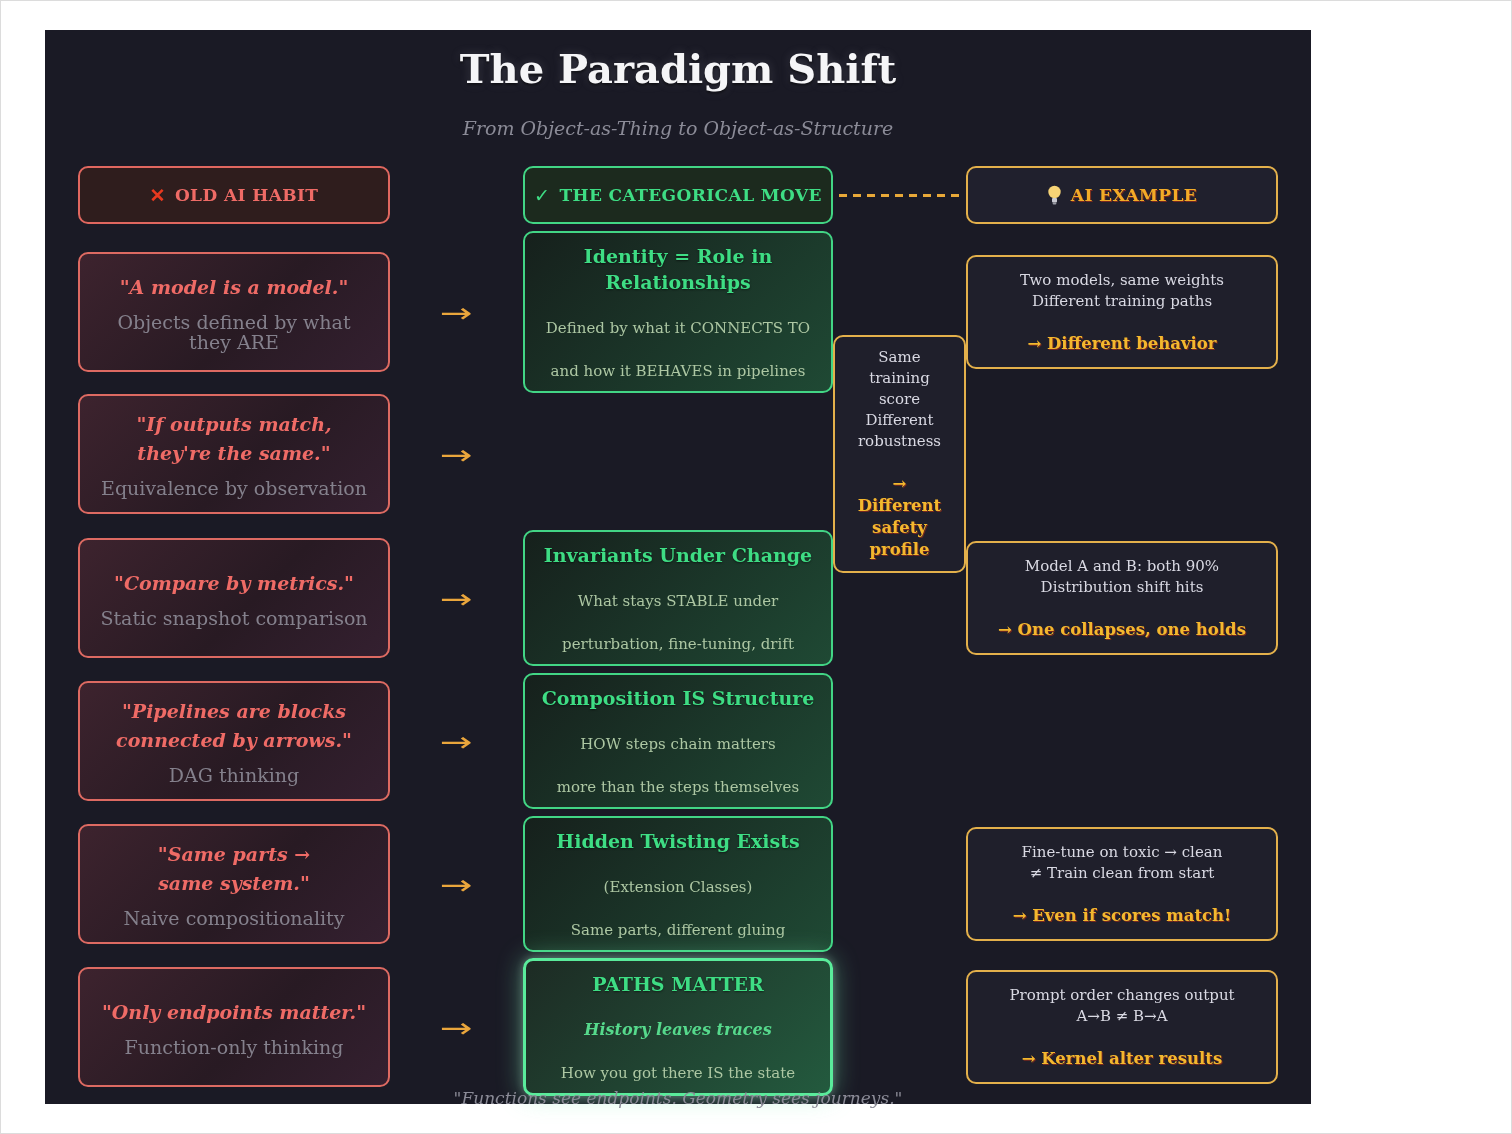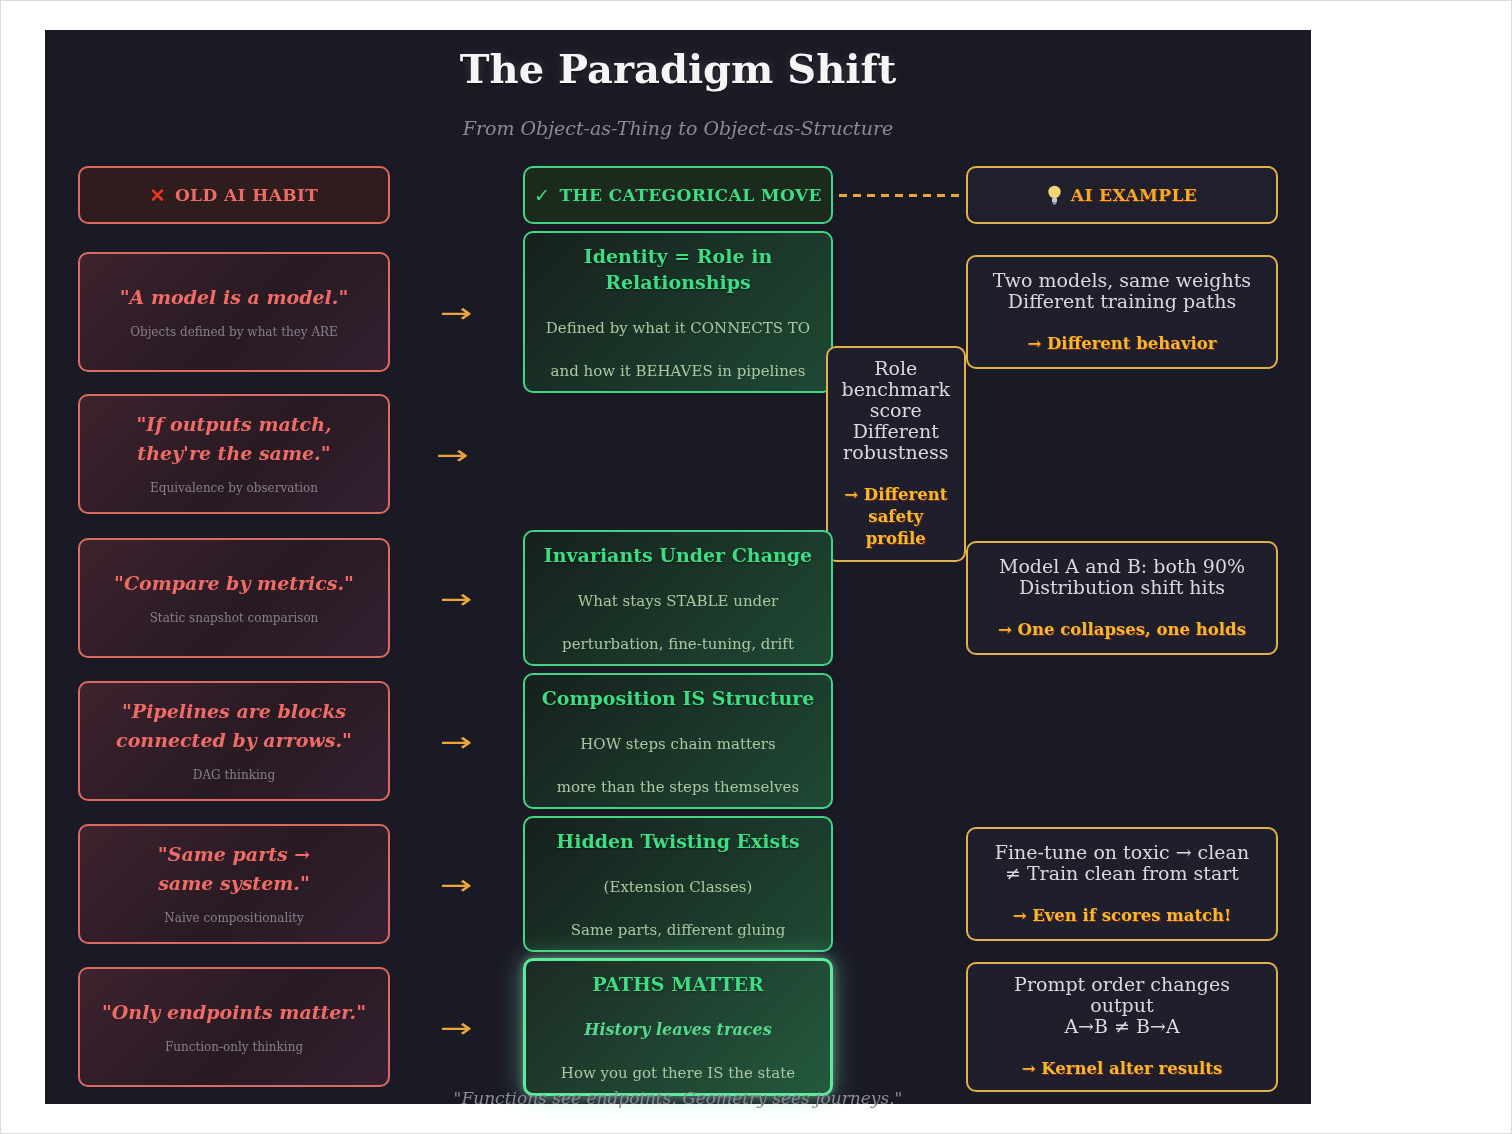--- a/index.html
+++ b/index.html
@@ -53,39 +53,39 @@
 
   .box{
     border-radius:10px;box-sizing:border-box;display:flex;flex-direction:column;
     justify-content:center;align-items:center;text-align:center;padding:10px 14px;
   }
   .old-box{
     min-height:120px;border:2px solid #dd6a62;
     background:linear-gradient(135deg,#3d232e 0%,#281a23 55%,#342030 100%);
   }
   .old-quote{color:#ef6b66;font-size:19px;font-weight:bold;font-style:italic;line-height:29px;}
-  .old-label{color:#84808c;font-size:12px;margin-top:10px;line-height:20px;}
+  .old-label{color:#84808c;font-size:19px;margin-top:10px;line-height:20px;}
 
   .move-box{
     min-height:124px;border:2px solid #42d585;
     background:linear-gradient(135deg,#16201c 0%,#1f4934 100%);
   }
   .move-title{color:#3edd84;font-size:19px;font-weight:bold;line-height:26px;text-shadow:0 1px 2px rgba(0,0,0,.5);}
   .move-line{color:#adc7a3;font-size:15px;line-height:20px;margin-top:23px;}
   .move-line.italic-green{color:#56d98c;font-style:italic;font-weight:bold;font-size:16px;}
   .move-box.glow{
     border:3px solid #5aeb9b;
     background:linear-gradient(135deg,#1d2b24 0%,#235a3e 100%);
     box-shadow:0 0 26px rgba(115,240,175,.45),0 0 9px rgba(255,255,255,.28);
   }
 
   .example-box{
     min-height:114px;border:2px solid #e3b04b;background:#1f1f2b;
   }
-  .example-line{color:#d9d9e3;font-size:19px;line-height:21px;}
+  .example-line{color:#d9d9e3;font-size:15px;line-height:21px;}
   .example-result{
     color:#f3b82e;font-size:16.5px;font-weight:bold;margin-top:21px;line-height:22px;
     text-shadow:1px 1px 0 rgba(190,45,20,.55);
   }
 
   .footer{
     text-align:center;color:#8b8b97;font-size:17px;font-style:italic;
     margin-top:auto;padding-bottom:8px;line-height:22px;
   }
   .bulb-svg{display:block;}
@@ -144,21 +144,21 @@
     <div class="box old-box">
       <div class="old-quote">
         <div>"If outputs match,</div>
         <div>they're the same."</div>
       </div>
       <div class="old-label">Equivalence by observation</div>
     </div>
     <div class="flow-arrow">→</div>
     <div></div>
     <div class="box example-box">
-      <div class="example-line">Role benchmark score</div>
+      <div class="example-line">Same training score</div>
       <div class="example-line">Different robustness</div>
       <div class="example-result">→ Different safety profile</div>
     </div>
   </div>
 
   <div class="grid-row content-row">
     <div class="box old-box">
       <div class="old-quote">"Compare by metrics."</div>
       <div class="old-label">Static snapshot comparison</div>
     </div>

